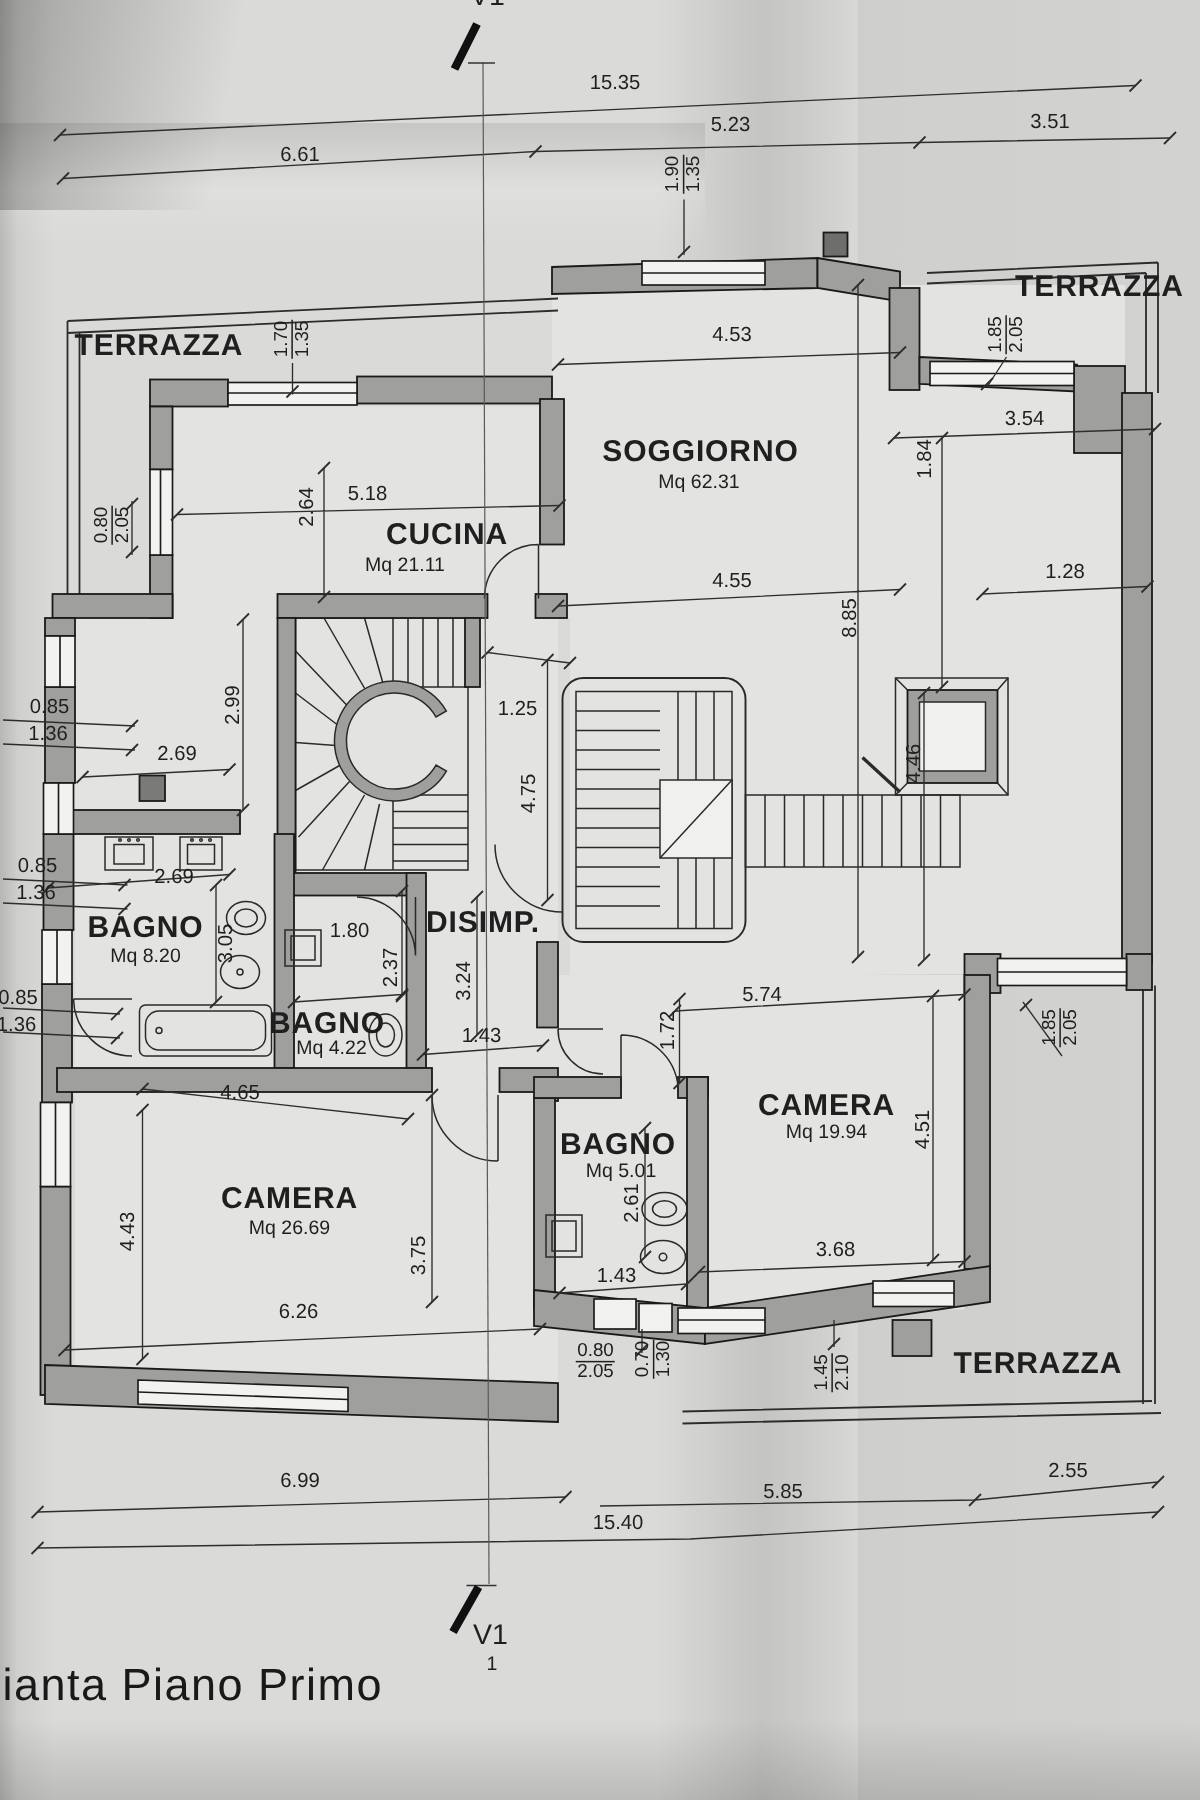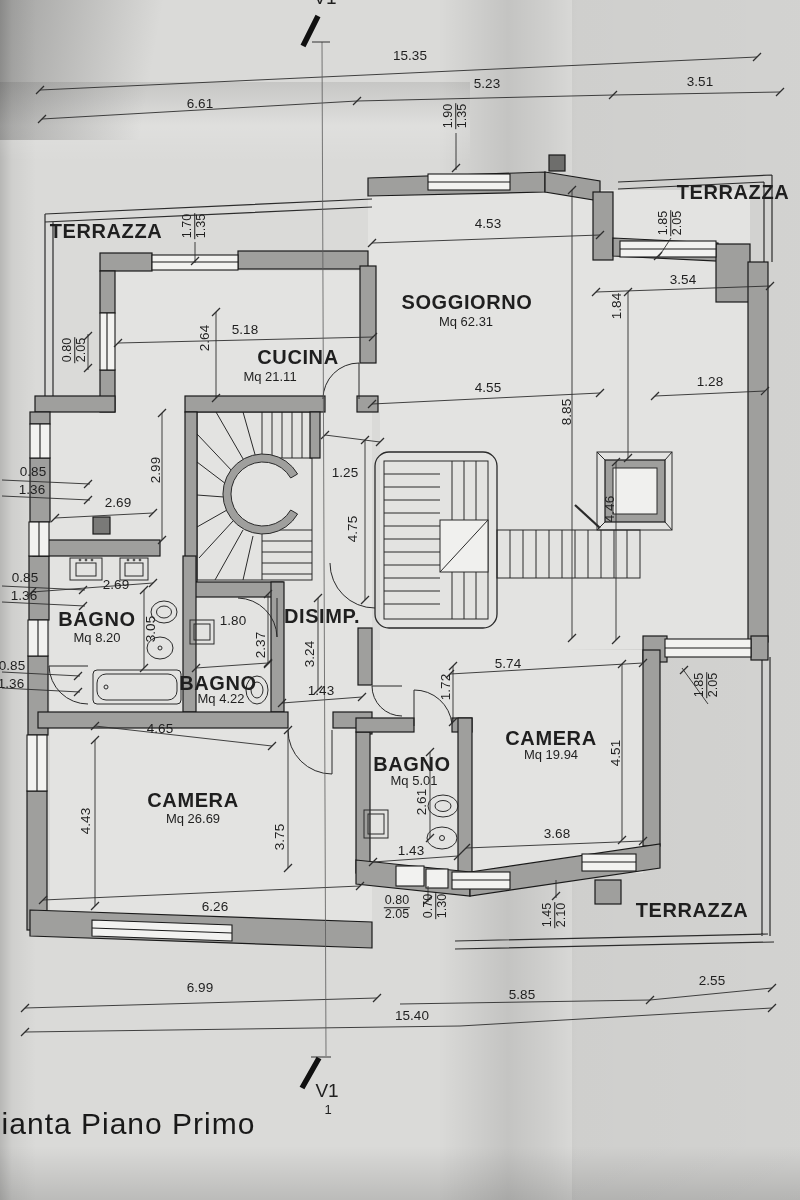--- a/index.html
+++ b/index.html
@@ -341,21 +341,21 @@
       <div class="anno dim" style="left: 321px; top: 690px;">1.43</div>
       <div class="anno dim" style="left: 508px; top: 663px;">5.74</div>
       <div class="anno dim rot" style="left: 445px; top: 687px;">1.72</div>
       <div class="anno dim" style="left: 160px; top: 728px;">4.65</div>
       <div class="anno dim rot" style="left: 85px; top: 821px;">4.43</div>
       <div class="anno dim rot" style="left: 279px; top: 837px;">3.75</div>
       <div class="anno dim rot" style="left: 615px; top: 753px;">4.51</div>
       <div class="anno dim rot" style="left: 421px; top: 802px;">2.61</div>
       <div class="anno dim" style="left: 411px; top: 850px;">1.43</div>
       <div class="anno dim" style="left: 557px; top: 833px;">3.68</div>
-      <div class="anno dim" style="left: 215px; top: 874px; margin-top: 32px;">6.26</div>
+      <div class="anno dim" style="left: 199px; top: 874px;">6.26</div>
       <div class="anno dim" style="left: 200px; top: 987px;">6.99</div>
       <div class="anno dim" style="left: 522px; top: 994px;">5.85</div>
       <div class="anno dim" style="left: 712px; top: 980px;">2.55</div>
       <div class="anno dim" style="left: 412px; top: 1015px;">15.40</div>
       <div class="anno dim" style="left: 33px; top: 471px;">0.85</div>
       <div class="anno dim" style="left: 32px; top: 489px;">1.36</div>
       <div class="anno dim" style="left: 25px; top: 577px;">0.85</div>
       <div class="anno dim" style="left: 24px; top: 595px;">1.36</div>
       <div class="anno dim" style="left: 12px; top: 665px;">0.85</div>
       <div class="anno dim" style="left: 11px; top: 683px;">1.36</div>

